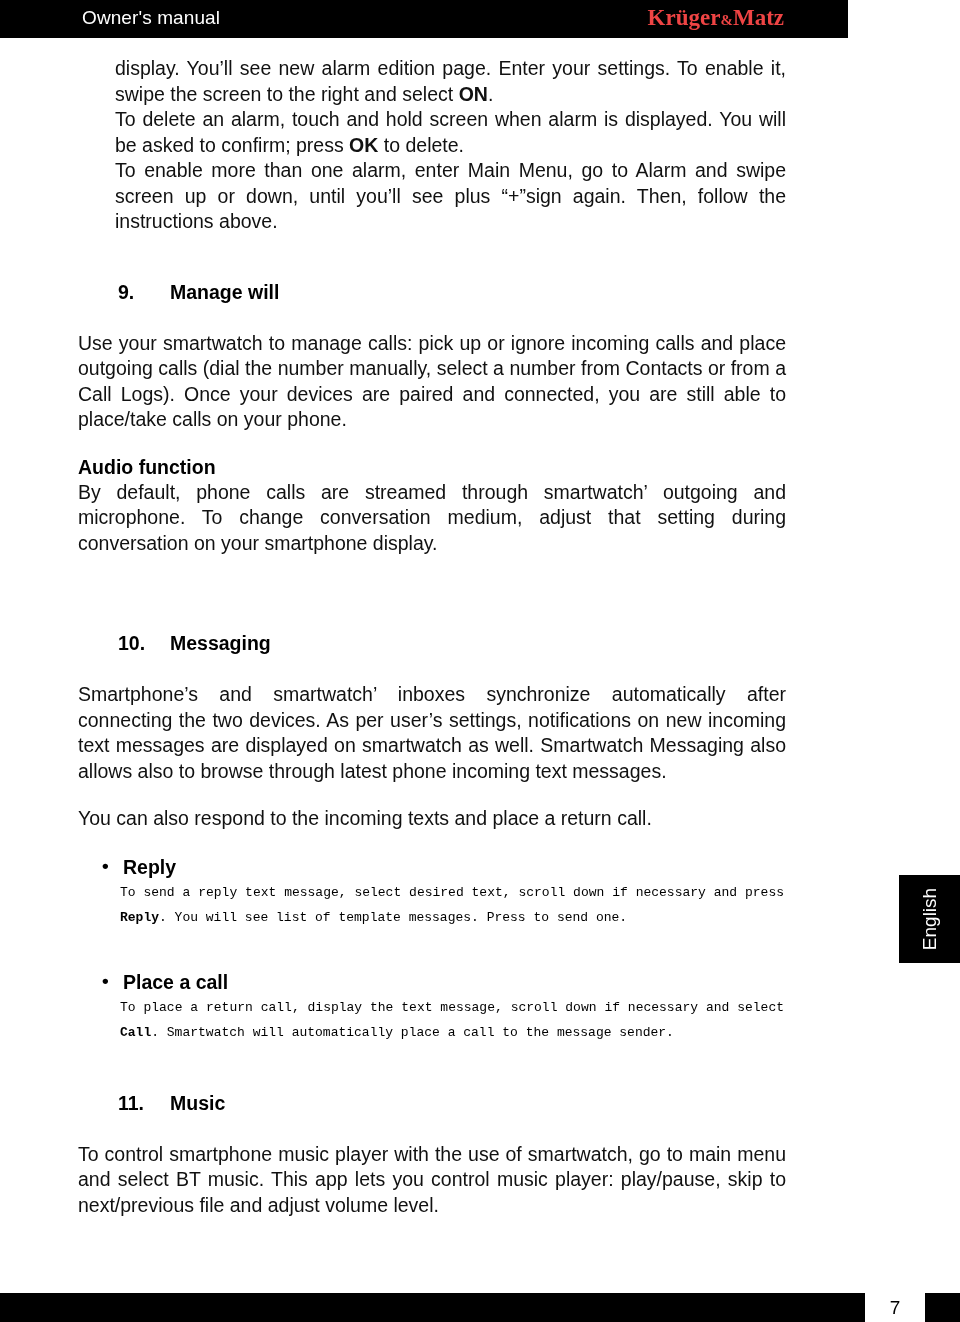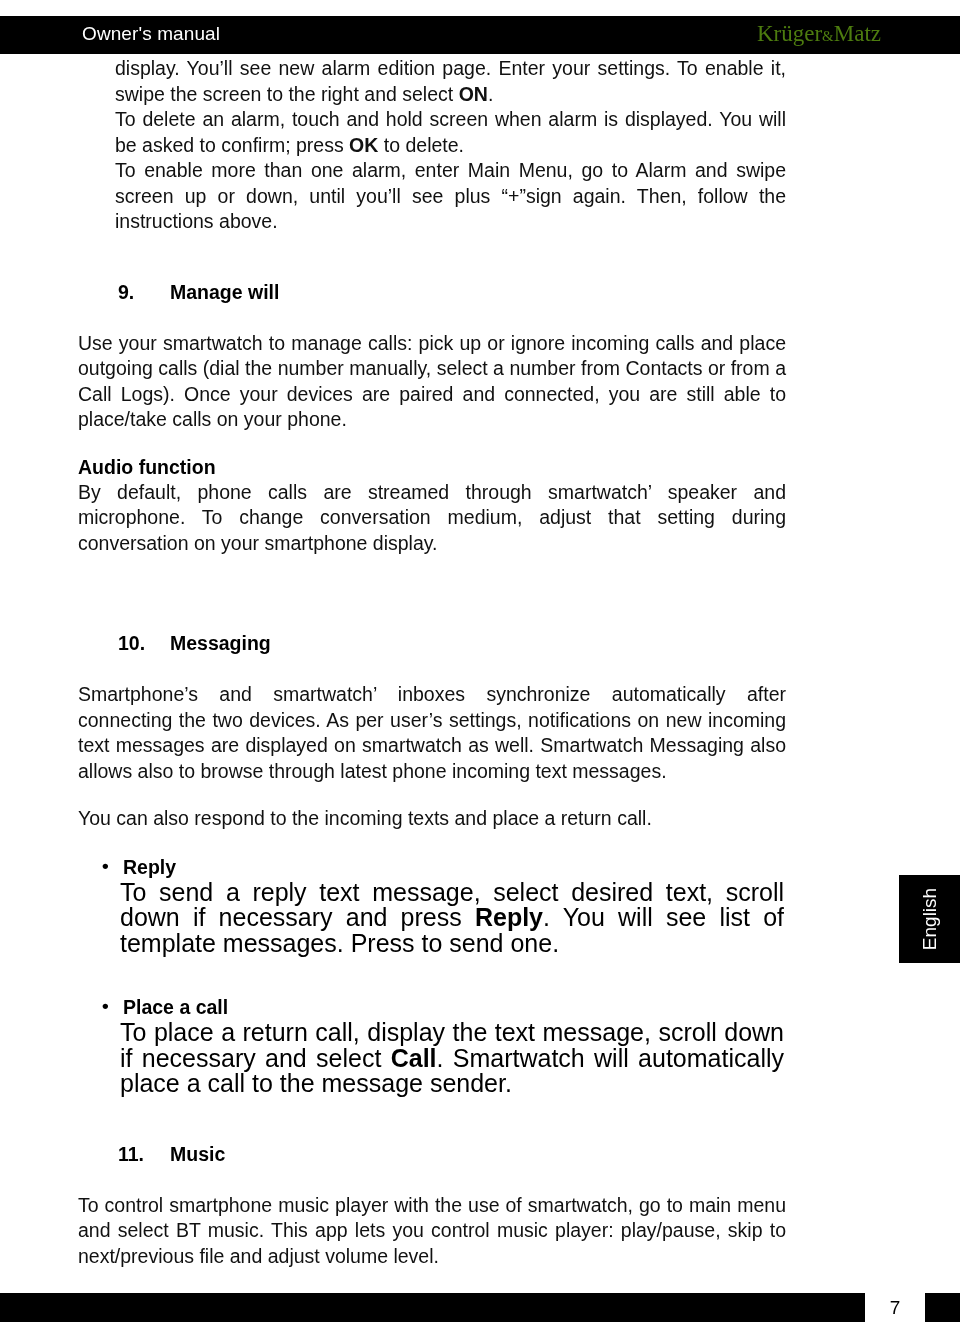--- a/index.html
+++ b/index.html
@@ -14,42 +14,41 @@
     font-family: "Liberation Sans", sans-serif;
     color: #000000;
     overflow: hidden;
   }
 
   
   .page-header {
     position: absolute;
     top: 0;
     left: 0;
-    width: 960px;
+    width: 848px;
     height: 38px;
     background: #000000;
-    margin-top: 16px;
   }
   .header-title {
     position: absolute;
     left: 82px;
     top: 7px;
     color: #ffffff;
     font-size: 19px;
     font-family: "Liberation Sans", sans-serif;
     letter-spacing: 0.1px;
     white-space: nowrap;
   }
   .header-logo {
     position: absolute;
-    right: 79px;
+    right: 64px;
     top: 5px;
-    color: #4d7c0f;
+    color: #ef4444;
     font-family: "Liberation Serif", serif;
-    font-weight: normal;
+    font-weight: bold;
     font-size: 23px;
     white-space: nowrap;
   }
   .header-logo .amp {
     font-size: 15px;
     vertical-align: baseline;
   }
 
   
   .content {
@@ -107,24 +106,25 @@
     position: relative;
     padding-left: 23px;
   }
   .bullet-title .dot {
     position: absolute;
     left: 2px;
     top: -1px;
     font-size: 19px;
   }
   .bullet-body {
-    font-size: 25px;
+    font-size: 13px;
     line-height: 25.5px;
     text-align: justify;
     padding-left: 20px;
+    font-family: Liberation Mono, monospace;
   }
 
   b, .b { font-weight: bold; }
 
   
   .lang-tab {
     position: absolute;
     left: 899px;
     top: 875px;
     width: 61px;
@@ -196,21 +196,21 @@
 
   <div class="section-heading"><span class="num">9.</span><span>Manage will</span></div>
 
   <div class="sp-26"></div>
 
   <div class="para full">Use your smartwatch to manage calls: pick up or ignore incoming calls and place outgoing calls (dial the number manually, select a number from Contacts or from a Call Logs). Once your devices are paired and connected, you are still able to place/take calls on your phone.</div>
 
   <div class="sp-22"></div>
 
   <div class="sub-heading">Audio function</div>
-  <div class="para full">By default, phone calls are streamed through smartwatch’ speaker and microphone. To change conversation medium, adjust that setting during conversation on your smartphone display.</div>
+  <div class="para full">By default, phone calls are streamed through smartwatch’ outgoing and microphone. To change conversation medium, adjust that setting during conversation on your smartphone display.</div>
 
   <div class="sp-30"></div>
 
 
   <div class="sp-44"></div>
 
   <div class="section-heading"><span class="num">10.</span><span>Messaging</span></div>
 
   <div class="sp-26"></div>
 

